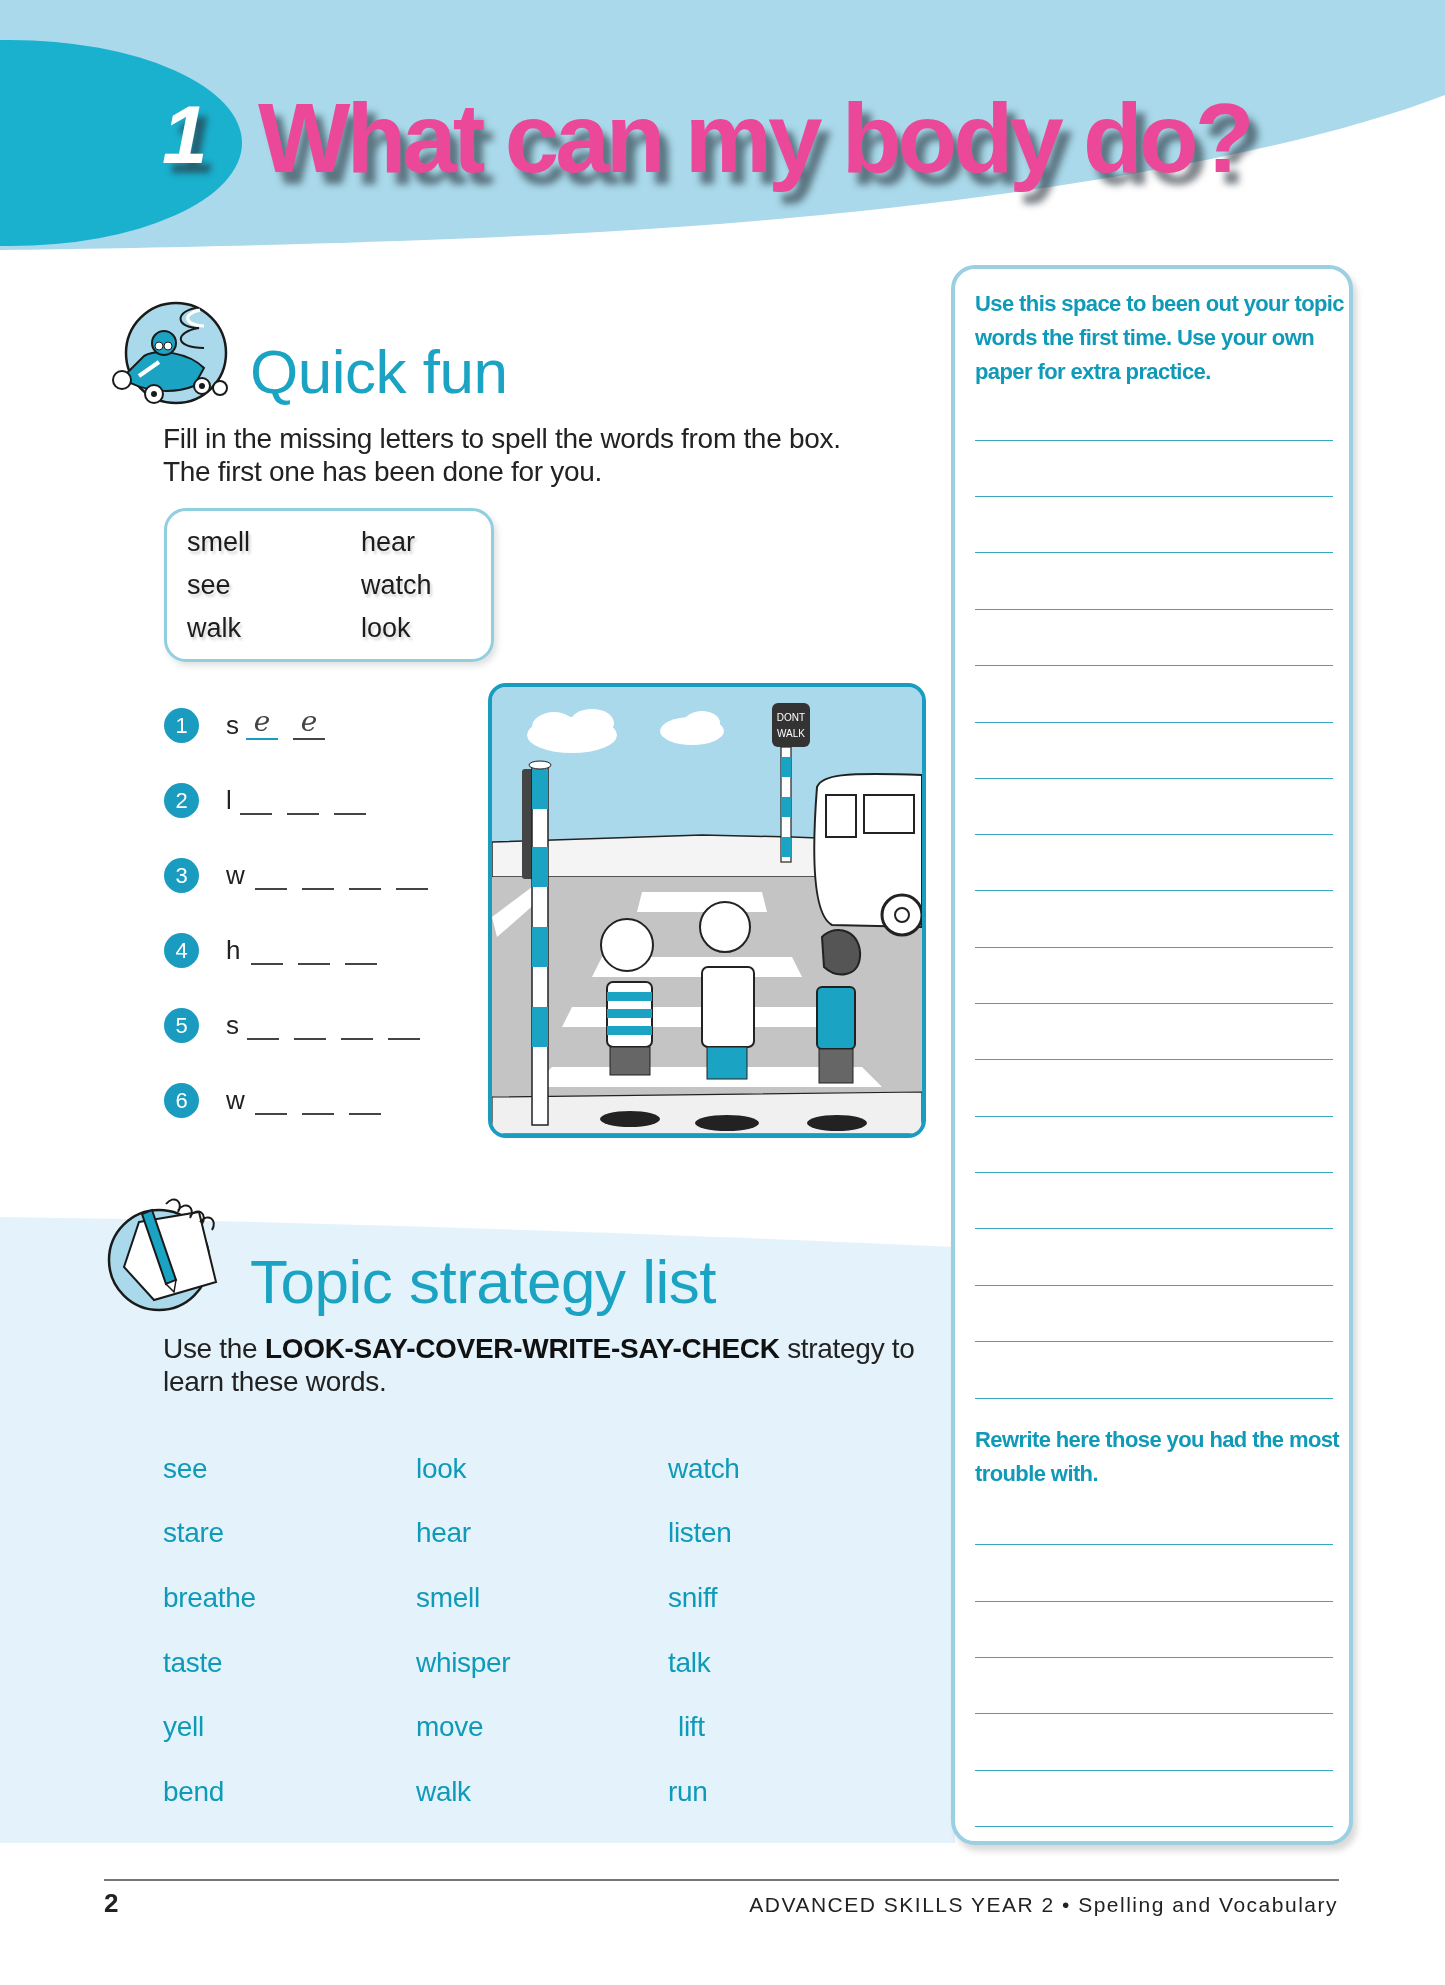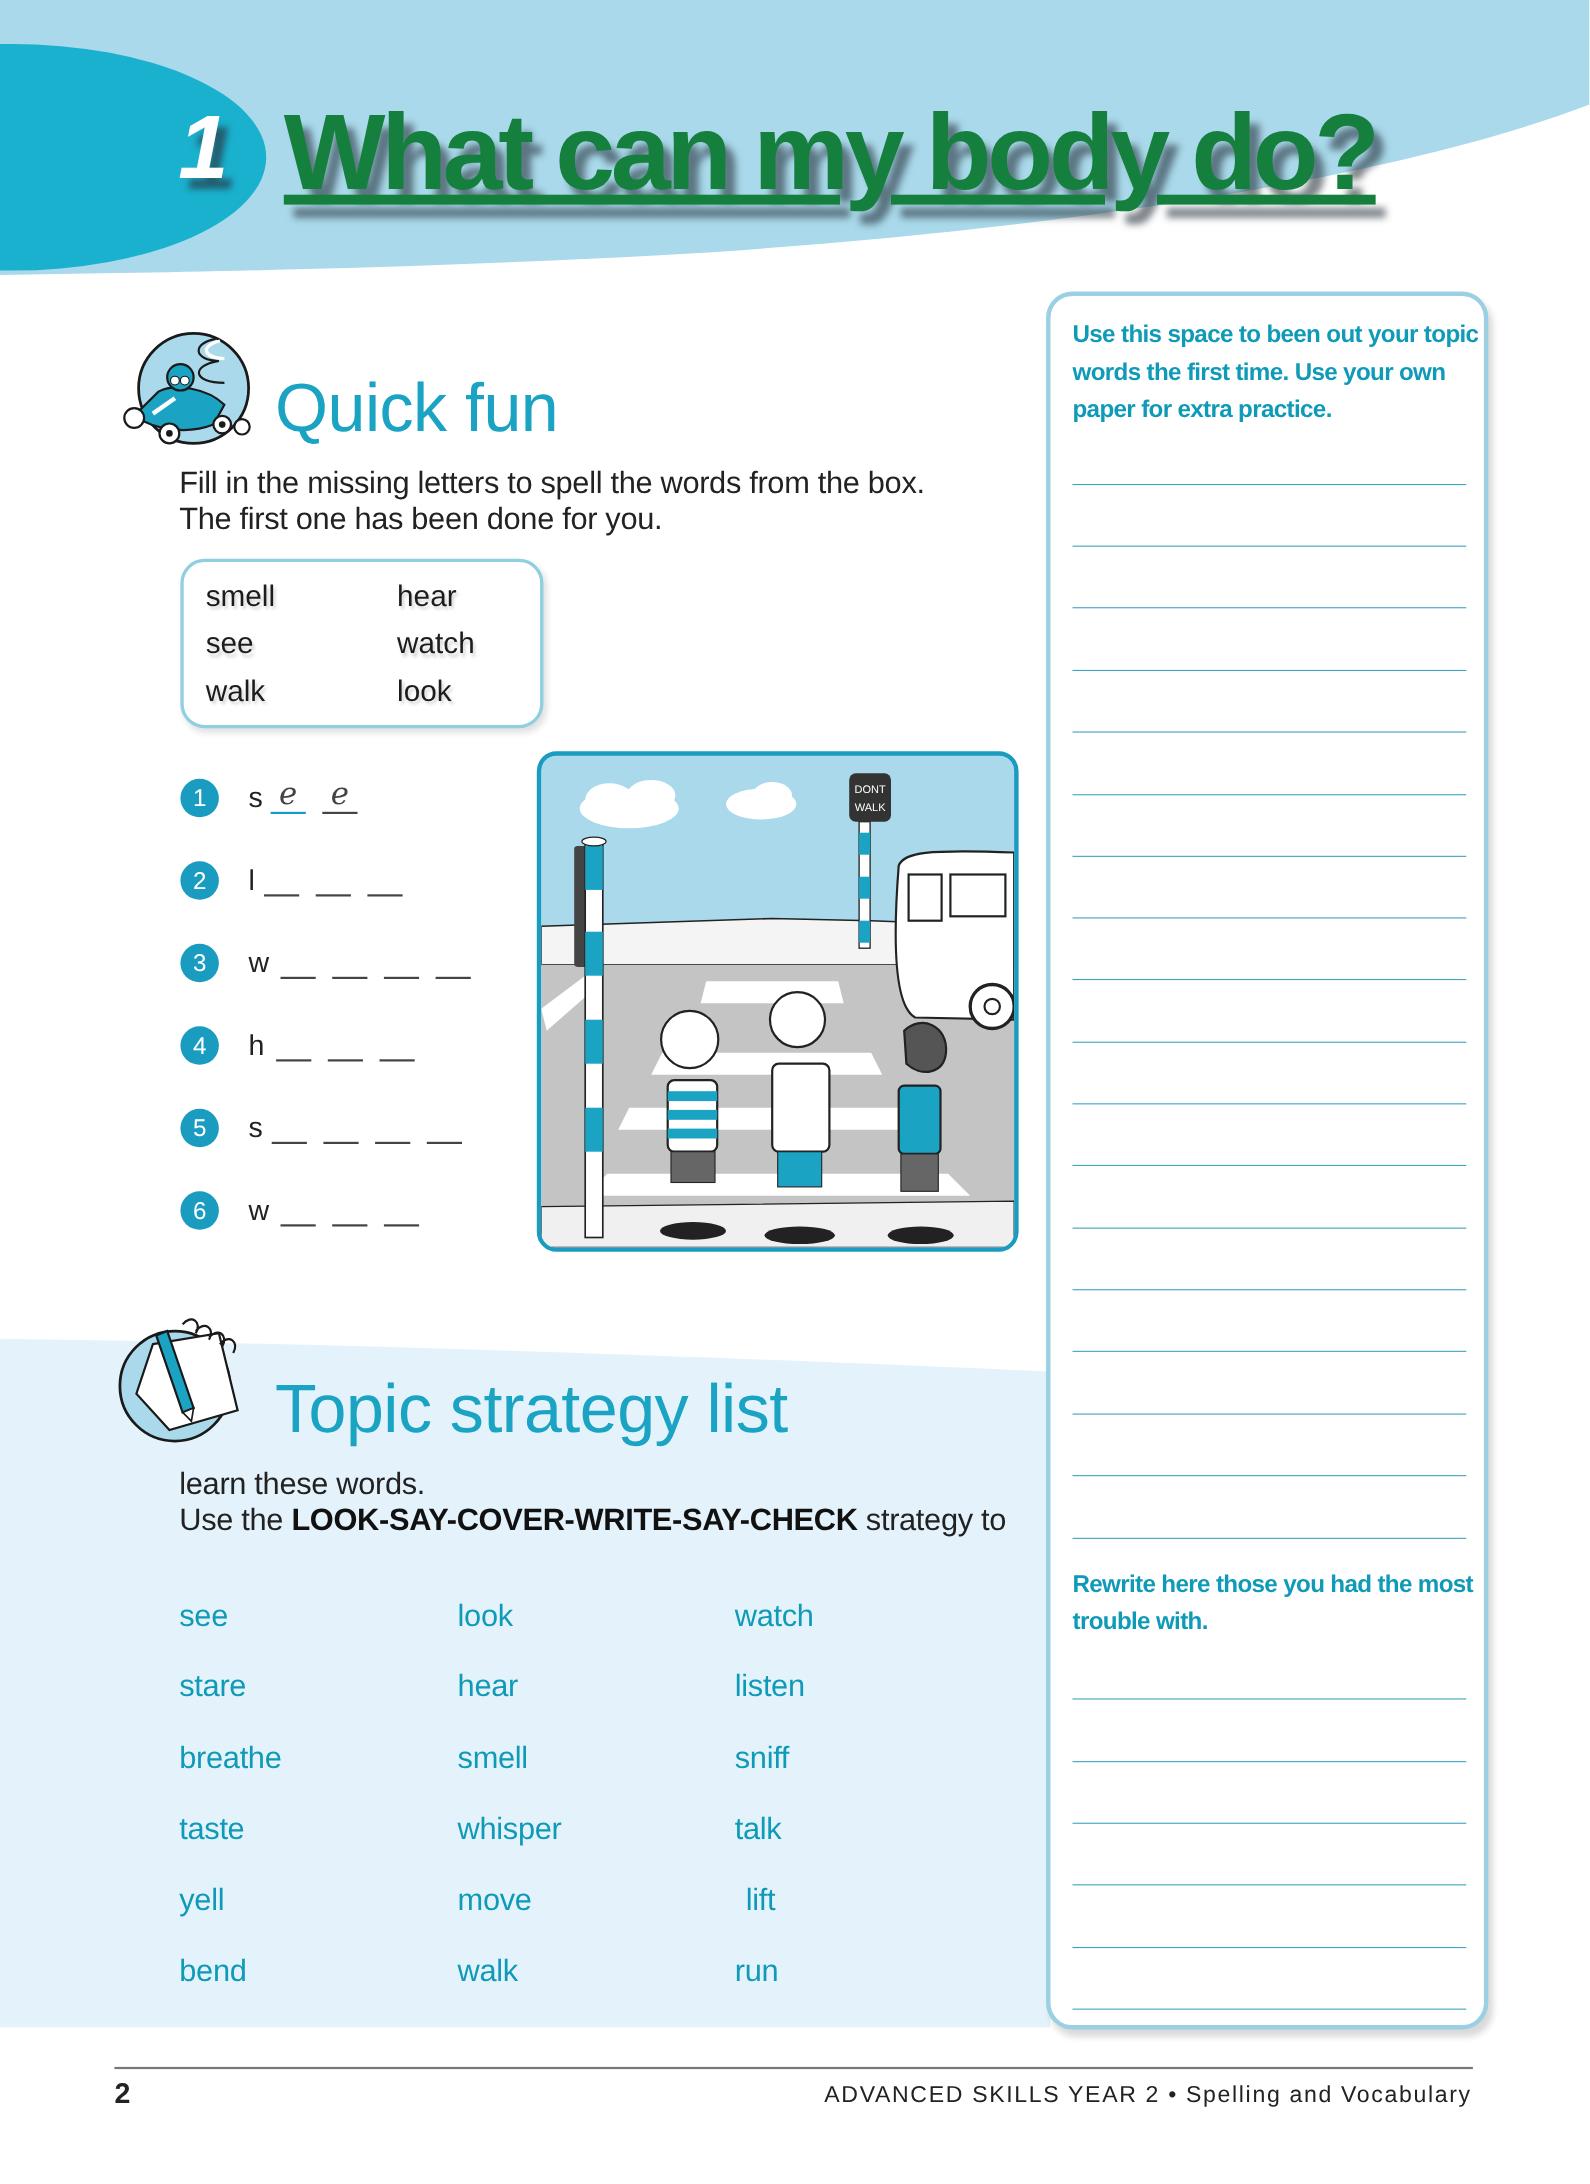--- a/index.html
+++ b/index.html
@@ -10,25 +10,24 @@
   .banner { position: absolute; left: 0; top: 0; width: 1445px; height: 260px; }
   .banner svg { position: absolute; left: 0; top: 0; }
   .chapter-num {
     position: absolute; left: 162px; top: 88px;
     font-size: 82px; font-weight: bold; font-style: italic; color: #ffffff;
     text-shadow: 8px 10px 6px rgba(40,50,60,0.65);
     letter-spacing: -2px;
   }
   .page-title {
     position: absolute; left: 258px; top: 82px;
-    font-size: 98px; font-weight: bold; color: #15803d;
+    font-size: 98px; font-weight: bold; color: #ec4899;
     letter-spacing: -4px; white-space: nowrap;
     text-shadow: 9px 12px 7px rgba(40,50,60,0.6);
     font-family: "Liberation Sans", "DejaVu Sans", sans-serif;
-    text-decoration: underline;
   }
 
   
   .section-icon { position: absolute; }
   .section-heading {
     position: absolute; color: #1aa3c2; font-size: 62px; font-weight: normal;
     letter-spacing: -0.5px; white-space: nowrap;
   }
   .instruction {
     position: absolute; font-size: 28px; line-height: 33px; color: #222;
@@ -286,22 +285,22 @@
     <circle cx="55" cy="68" r="50" fill="#a9d9ea" stroke="#1a1a1a" stroke-width="2.5"></circle>
     <path d="M35 30 L95 20 L112 90 L50 108 L20 75 Z" fill="#fff" stroke="#1a1a1a" stroke-width="2"></path>
     <path d="M62 12 C70 2 80 10 74 20 M74 18 C82 8 92 16 86 26 M86 24 C94 14 104 22 98 32 M96 30 C104 20 114 28 108 38" fill="none" stroke="#1a1a1a" stroke-width="2"></path>
     <path d="M38 22 L48 18 L72 88 L62 92 Z" fill="#1aa3c2" stroke="#1a1a1a" stroke-width="2"></path>
     <path d="M62 92 L72 88 L70 100 Z" fill="#fff" stroke="#1a1a1a" stroke-width="1.5"></path>
   </svg>
 </div>
 <div class="section-heading" style="left:250px; top:1246px;">Topic strategy list</div>
 
 <div class="instruction" style="left:163px; top:1332px;">
+  <div><span>Use the </span><b>LOOK-SAY-COVER-WRITE-SAY-CHECK</b><span> strategy to</span></div>
   <div>learn these words.</div>
-  <div><span>Use the </span><b>LOOK-SAY-COVER-WRITE-SAY-CHECK</b><span> strategy to</span></div>
 </div>
 
 <div class="word-list">
 
   <span class="wl-item" style="left:0; top:0;">see</span>
   <span class="wl-item" style="left:0; top:64px;">stare</span>
   <span class="wl-item" style="left:0; top:129px;">breathe</span>
   <span class="wl-item" style="left:0; top:194px;">taste</span>
   <span class="wl-item" style="left:0; top:258px;">yell</span>
   <span class="wl-item" style="left:0; top:323px;">bend</span>

